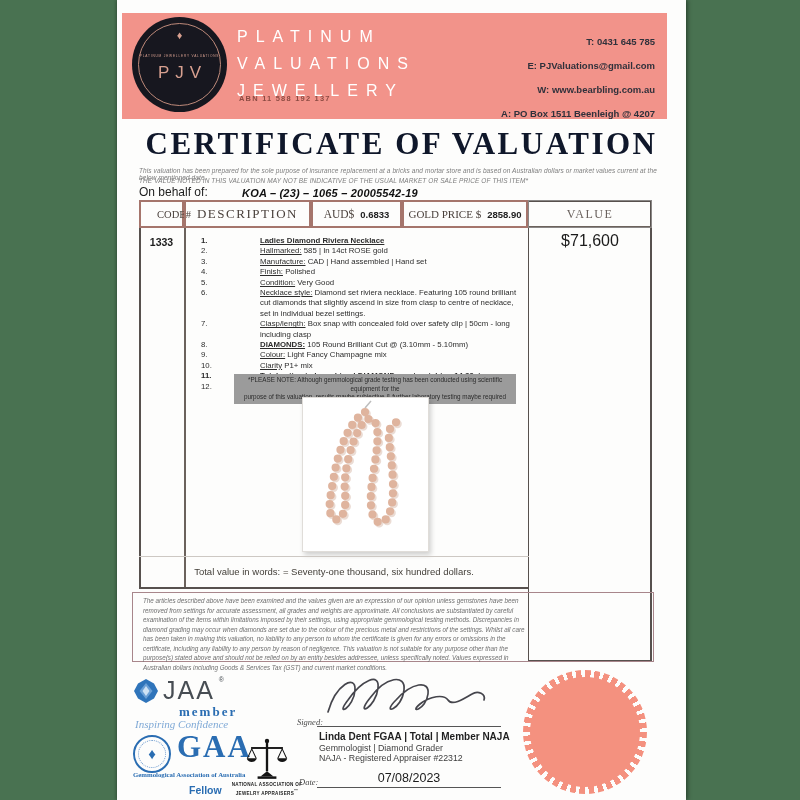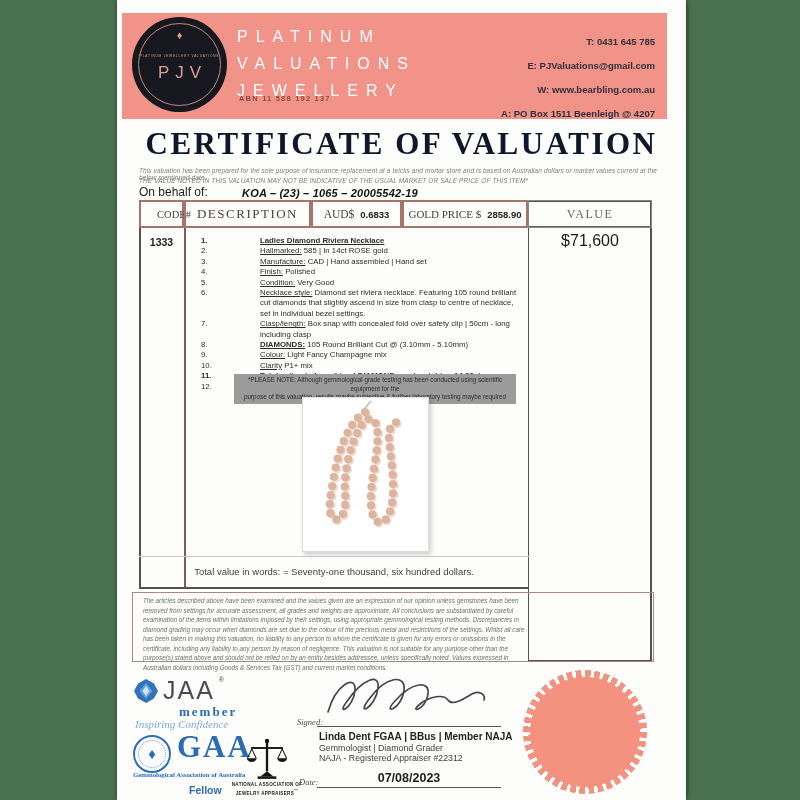--- a/index.html
+++ b/index.html
@@ -90,21 +90,21 @@
   .naja-tm{font-size:4px; vertical-align:super;}
   .sig-scribble{position:absolute; left:205px; top:664px;}
   .signed-label,.date-label{position:absolute; font-family:"Liberation Serif",serif; font-style:italic;
             font-size:8.5px; color:#4c4c4c;}
   .signed-label{left:180px; top:717px;}
   .sig-line{position:absolute; left:200px; top:726px; width:184px; height:1.2px; background:#555;}
   .sig-name{position:absolute; left:202px; top:731px; font-size:10px; font-weight:bold; color:#1f1f1f;}
   .sig-role{position:absolute; left:202px; top:743px; font-size:8.8px; color:#3d3d3d;}
   .sig-reg{position:absolute; left:202px; top:753px; font-size:8.8px; color:#3d3d3d;}
   .date-label{left:182px; top:777px;}
-  .date-value{position:absolute; left:200px; top:771px; width:184px; text-align:center; font-size:12.5px; font-weight:bold; color:#1c1c1c;}
+  .date-value{position:absolute; left:200px; top:771px; width:184px; text-align:center; font-size:12.5px; font-weight:normal; color:#1c1c1c;}
   .date-line{position:absolute; left:200px; top:787px; width:184px; height:1.2px; background:#555;}
   .seal{position:absolute; left:406px; top:670px; width:124px; height:124px; border-radius:50%;
         background:repeating-conic-gradient(var(--seal) 0deg 5.5deg, rgba(0,0,0,0) 5.5deg 9deg);}
   .seal::after{content:""; position:absolute; inset:7px; border-radius:50%; background:var(--seal);}
   .seal .emboss{position:absolute; inset:22px; border-radius:50%; border:1px solid rgba(255,255,255,.28);}
 </style>
 </head>
 <body>
 
 <div id="stage">
@@ -283,21 +283,21 @@
         <div>NATIONAL ASSOCIATION OF</div>
         <div><span>JEWELRY APPRAISERS</span><span class="naja-tm">™</span></div>
       </div>
     </div>
 
     <svg class="sig-scribble" width="176" height="60" viewBox="0 0 176 60">
       <path d="M6,48 C14,20 34,10 33,26 C32,44 12,54 26,36 C40,16 58,8 56,24 C54,44 32,54 48,34 C64,12 84,10 82,26 C80,46 58,52 74,36 C90,18 108,16 106,30 C104,46 86,50 98,40 C108,32 122,30 126,36 C130,42 140,36 150,30 C156,26 164,30 162,36" fill="none" stroke="#2b2b33" stroke-width="1.7" stroke-linecap="round" opacity=".88"></path>
     </svg>
     <div class="signed-label">Signed:</div>
     <div class="sig-line"></div>
-    <div class="sig-name">Linda Dent  FGAA | BBus | Member NAJA</div>
+    <div class="sig-name">Linda Dent  FGAA | Total | Member NAJA</div>
     <div class="sig-role">Gemmologist | Diamond Grader</div>
     <div class="sig-reg">NAJA - Registered Appraiser #22312</div>
     <div class="date-label">Date:</div>
     <div class="date-value">07/08/2023</div>
     <div class="date-line"></div>
 
     <div class="seal">
       <div class="emboss"></div>
     </div>
 

